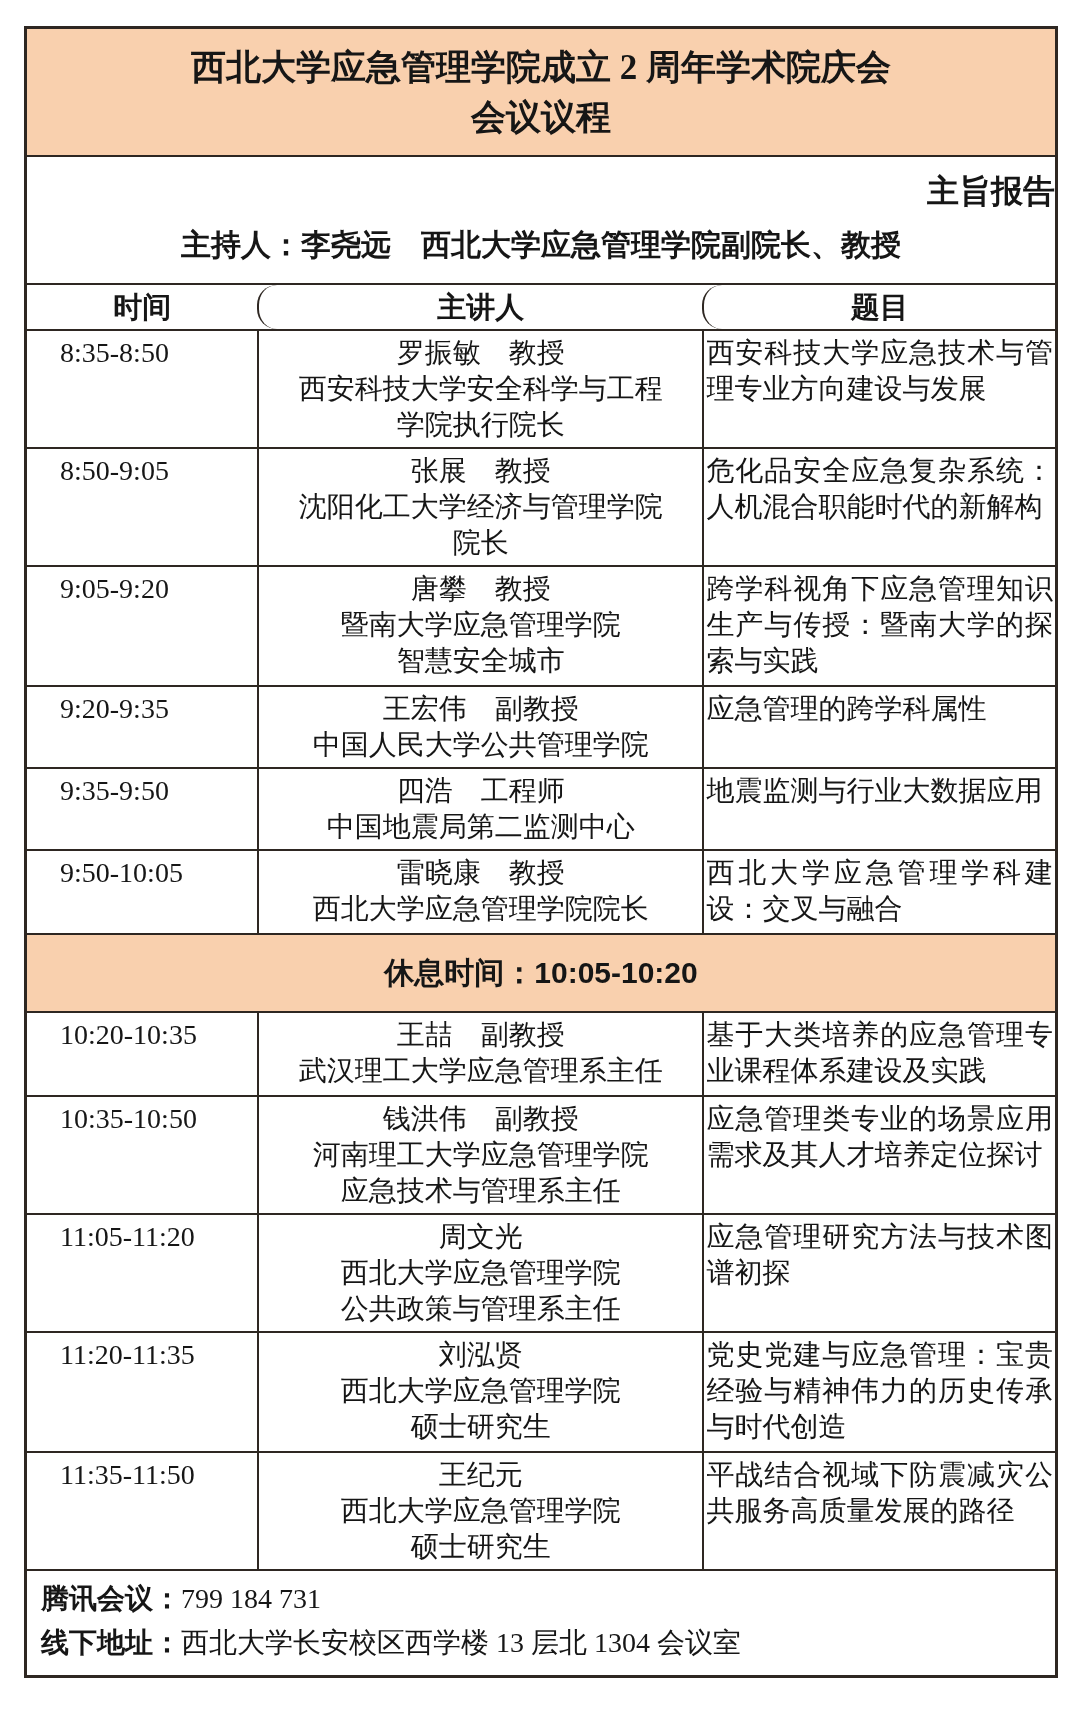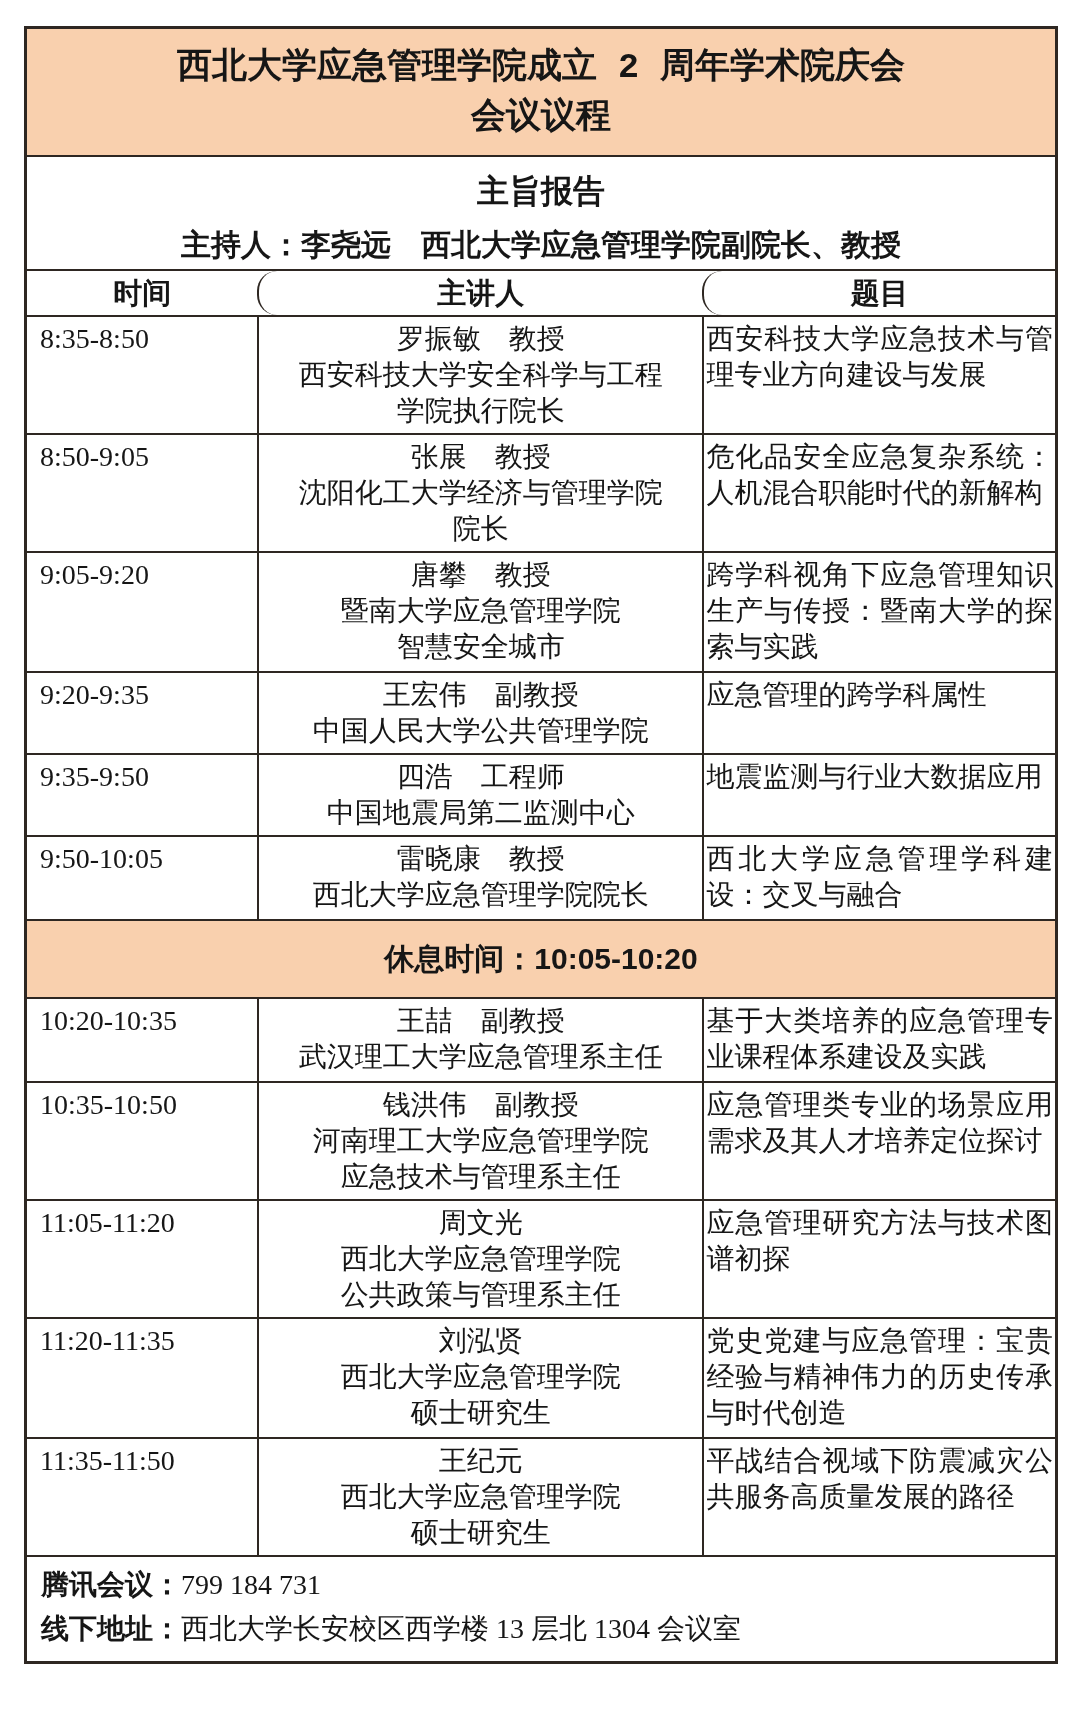--- a/index.html
+++ b/index.html
@@ -11,51 +11,51 @@
   }
   .sheet {
     position: absolute; left: 24px; top: 26px; width: 1034px;
     border: 3px solid var(--border, #2e2722);
     background: #ffffff;
   }
   .title-block {
     background: var(--accent_bg, #F9D0AE);
     border-bottom: 2px solid var(--border, #2e2722);
     text-align: center;
-    font-family: Liberation Mono, monospace;
+    font-family: Liberation Serif, serif;
     font-weight: bold; font-size: 35px; line-height: 50px;
     padding: 14px 0 12px;
   }
   .section-title {
-    text-align: center;
+    text-align: right;
     font-family: "Liberation Sans", "DejaVu Sans", sans-serif;
     font-weight: bold; font-size: 32px; line-height: 40px;
     padding: 14px 0 4px;
   }
   .host {
     text-align: center;
     font-family: "Liberation Sans", "DejaVu Sans", sans-serif;
     font-weight: bold; font-size: 30px; line-height: 40px;
-    padding: 10px 0 4px;
+    padding: 10px 0 18px;
   }
   .thead, .row {
     display: grid;
     grid-template-columns: 22.4% 43.3% 34.3%;
     border-top: 2px solid var(--border, #2e2722);
   }
   .th {
     text-align: center;
     font-family: "Liberation Sans", "DejaVu Sans", sans-serif;
     font-weight: bold; font-size: 29px; line-height: 32px;
     padding: 6px 0;
     border-radius: 20px;
   }
   .c2, .c3 { border-left: 2px solid var(--border, #2e2722); }
   .cell { font-size: 28px; line-height: 36px; padding: 4px 0; }
-  .time { padding-left: 13px; }
+  .time { padding-left: 13px; margin-left: 20px; }
   .speaker { text-align: center; }
   .ln { display: block; }
   .topic { padding: 4px 2px 6px; text-align: justify; text-justify: inter-ideograph; }
   .break-row {
     border-top: 2px solid var(--border, #2e2722);
     background: var(--accent_bg, #F9D0AE);
     text-align: center;
     font-family: "Liberation Sans", "DejaVu Sans", sans-serif;
     font-weight: bold; font-size: 30px; line-height: 32px;
     padding: 22px 0;

